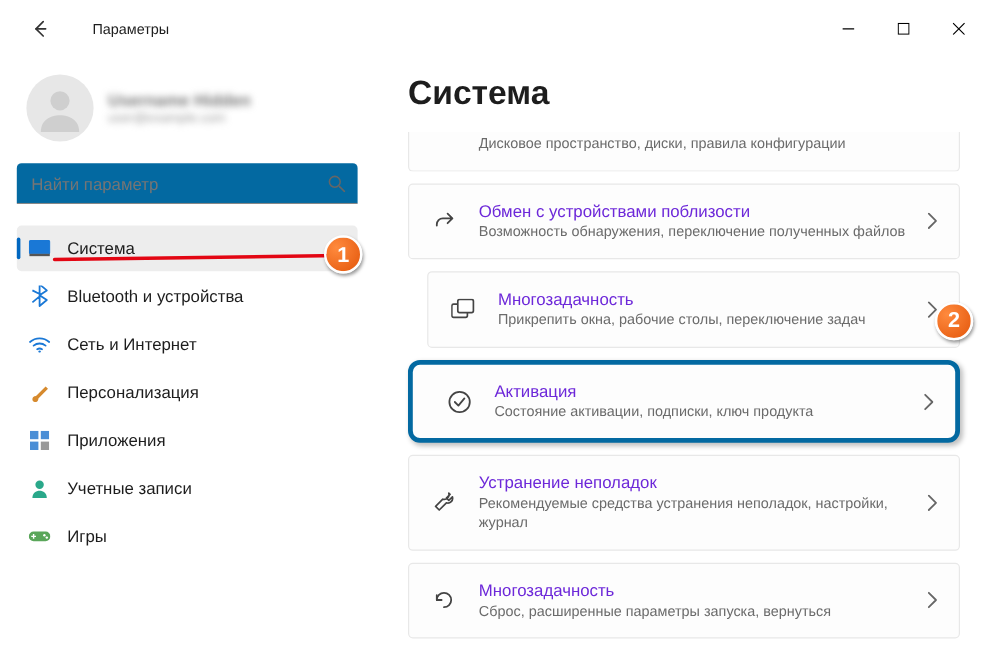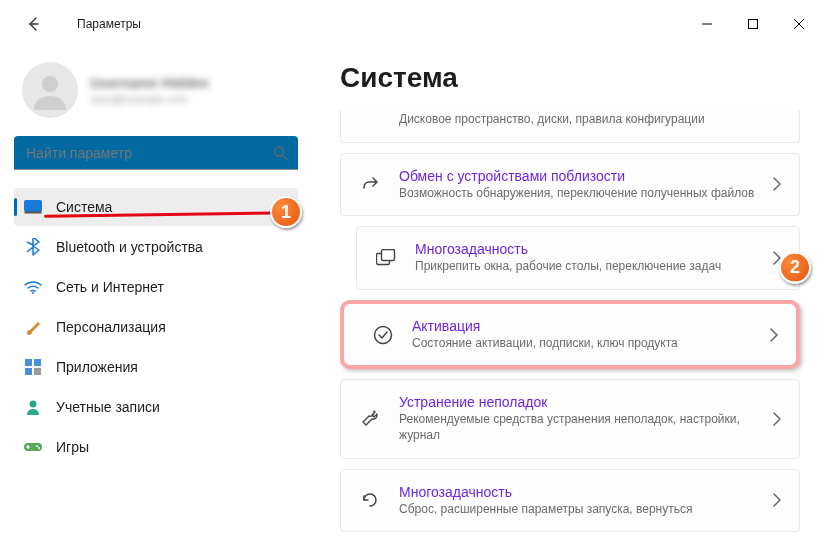--- a/index.html
+++ b/index.html
@@ -118,21 +118,21 @@
     gap: 18px;
     position: relative;
   }
   .card:first-of-type { padding-top:0;}
   .card .txt { flex:1; }
   .card .ttl { font-size:14px; color:#6d28d9; }
   .card .sub { font-size:12px; color:#6b6b6b; margin-top:2px; line-height:1.3;}
   .card-icn { width:22px; color:#555; display:flex; align-items:center; justify-content:center;}
   .chev { color:#666; }
   .redbox {
-    border: 4px solid #fca5a5;
+    border: 4px solid #0369a1;
     border-radius: 10px;
     box-shadow: 2px 2px 4px rgba(0,0,0,0.25);
     padding-left: 28px;
   }
   .marker {
     position:absolute;
     width:32px; height:32px; border-radius:50%;
     background: radial-gradient(circle at 30% 30%, #ff8a3d, #e3560b);
     border:2px solid #fff;
     box-shadow: 1px 2px 3px rgba(0,0,0,0.4);

